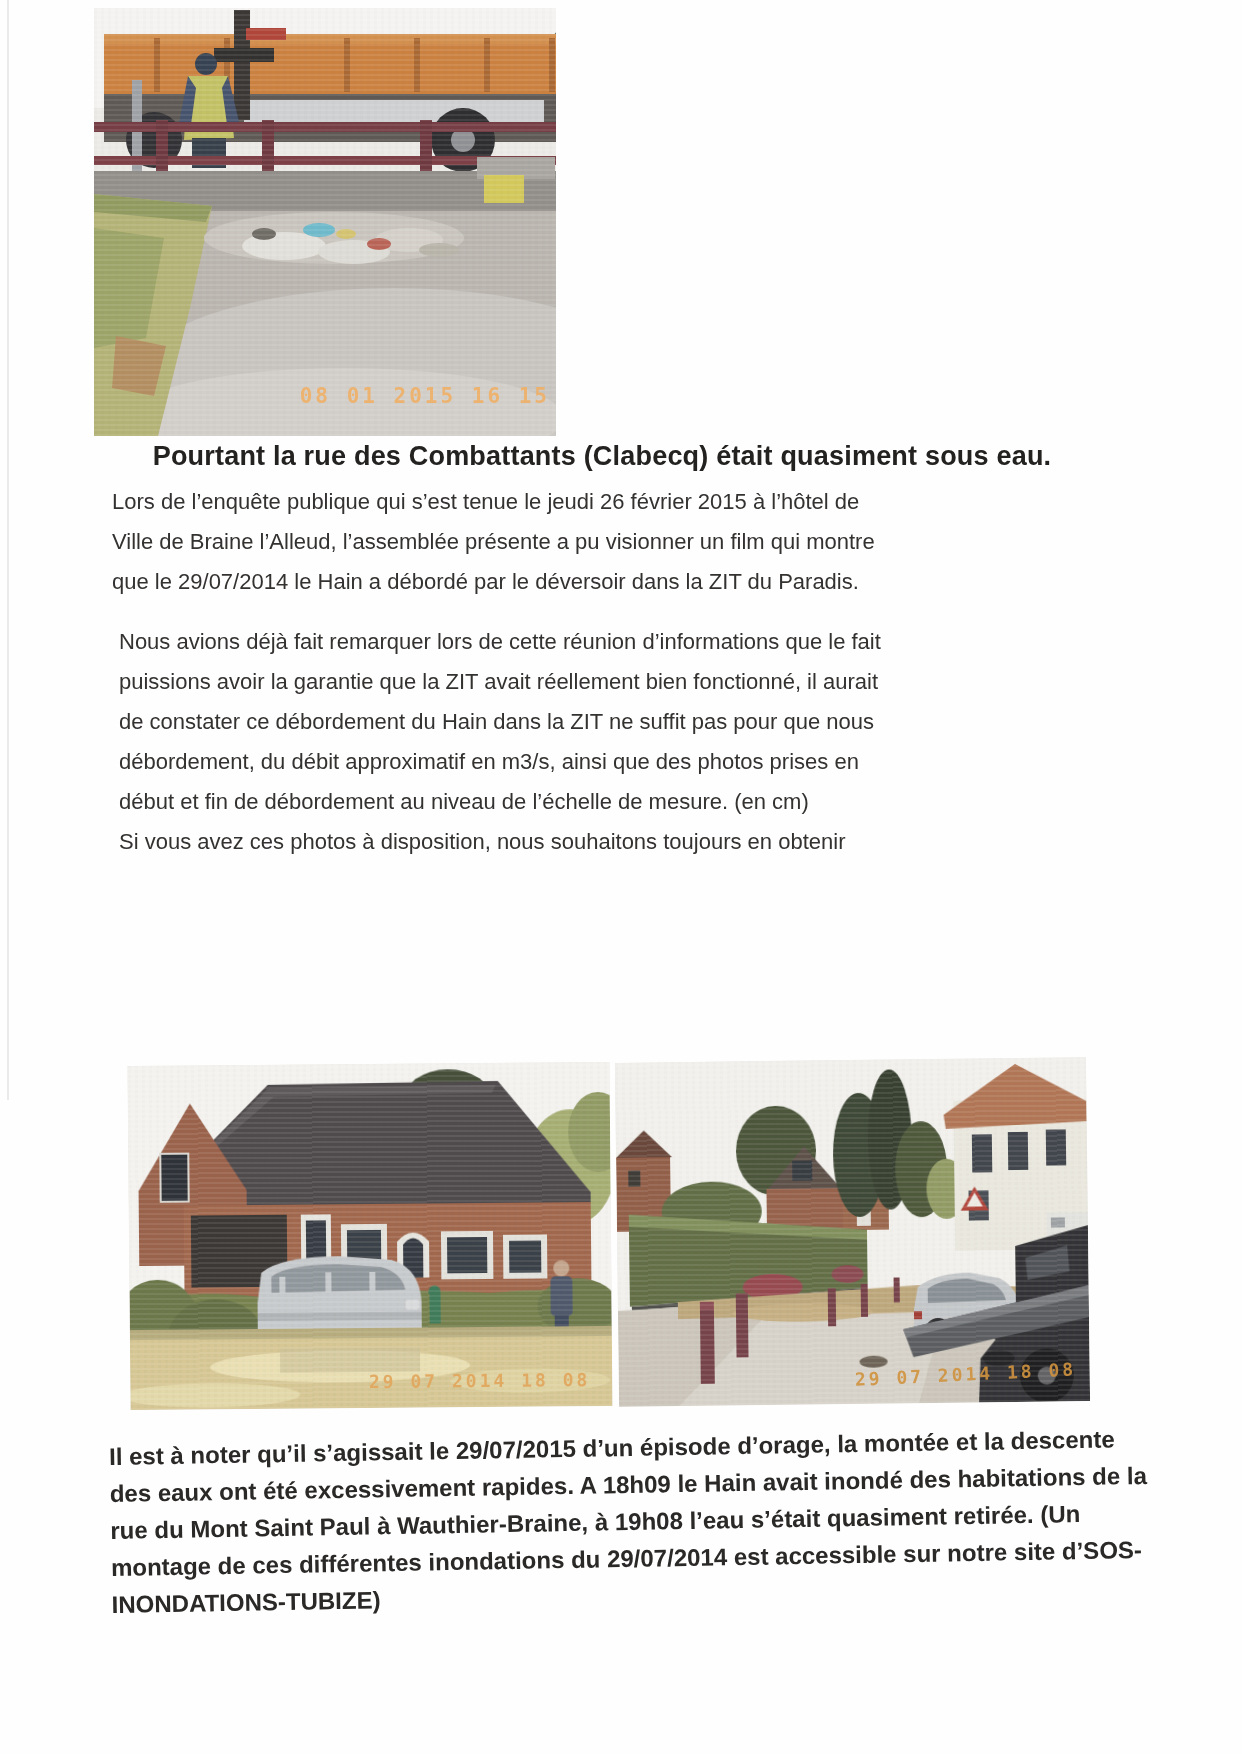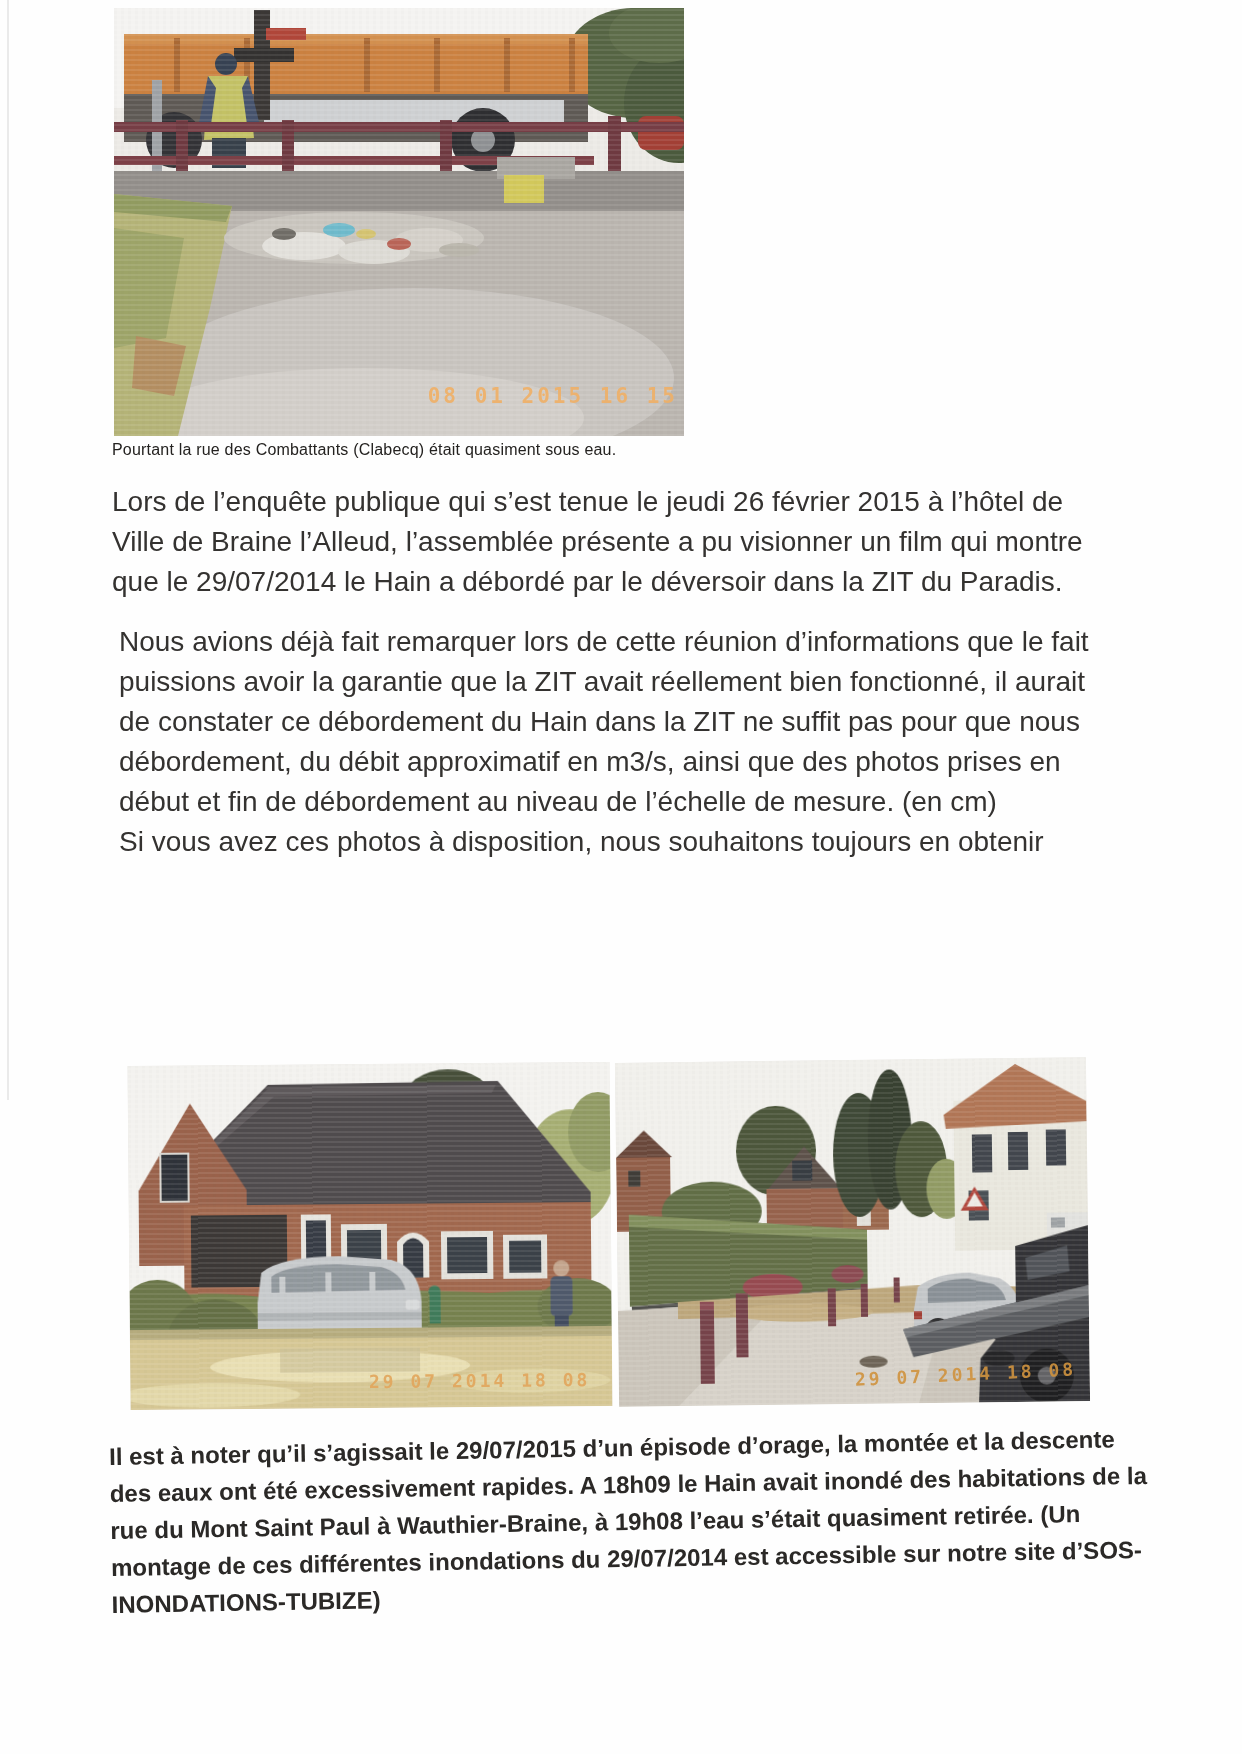--- a/index.html
+++ b/index.html
@@ -13,32 +13,32 @@
     background:#d8d8d8;opacity:.55;}
   
   .photo{position:absolute;overflow:hidden;background:#eceae6;}
   .photo svg{display:block;filter:blur(.6px) saturate(.82) contrast(.93) brightness(1.03);}
   .photo .grain{position:absolute;inset:0;pointer-events:none;opacity:.25;
     background:
       repeating-linear-gradient(0deg,rgba(255,255,255,.35) 0 2px,rgba(0,0,0,0) 2px 5px),
       repeating-linear-gradient(90deg,rgba(120,110,100,.08) 0 3px,rgba(0,0,0,0) 3px 7px);}
   .stamp{position:absolute;font-family:"DejaVu Sans Mono",monospace;font-weight:bold;
     letter-spacing:3px;opacity:.9;white-space:nowrap;}
-  .photo-top{left:114px;top:8px;width:570px;height:428px;}
+  .photo-top{left:94px;top:8px;width:462px;height:428px;}
   .photo-top .stamp{right:6px;bottom:28px;font-size:21px;color:#f0b066;}
   .photo-bl{left:129px;top:1064px;width:482px;height:344px;transform:rotate(-.5deg);}
   .photo-bl .stamp{right:22px;bottom:16px;font-size:18px;color:#e2a65c;}
   .photo-br{left:617px;top:1060px;width:471px;height:344px;transform:rotate(-.7deg);}
   .photo-br .stamp{right:14px;bottom:18px;font-size:18px;color:#d0933f;transform:rotate(-2deg);}
   
   .caption{
     position:absolute;left:112px;top:441px;width:980px;
-    font-size:16px;font-weight:normal;color:#242220;letter-spacing:.2px;
+    font-size:27px;font-weight:bold;color:#242220;letter-spacing:.2px;text-align:center;
   }
-  .body-par{position:absolute;left:112px;width:990px;font-size:28px;line-height:40px;
+  .body-par{position:absolute;left:112px;width:990px;font-size:22px;line-height:40px;
     color:#343230;}
   .par-intro{top:482px;}
   .par-remarks{top:622px;margin-left:7px;}
   .par-note{
     position:absolute;left:112px;top:1438px;width:1060px;
     font-size:24px;line-height:37px;font-weight:bold;color:#2b2927;
     transform:rotate(-1deg);transform-origin:left bottom;
   }
   .ln{white-space:nowrap;}
 </style>

